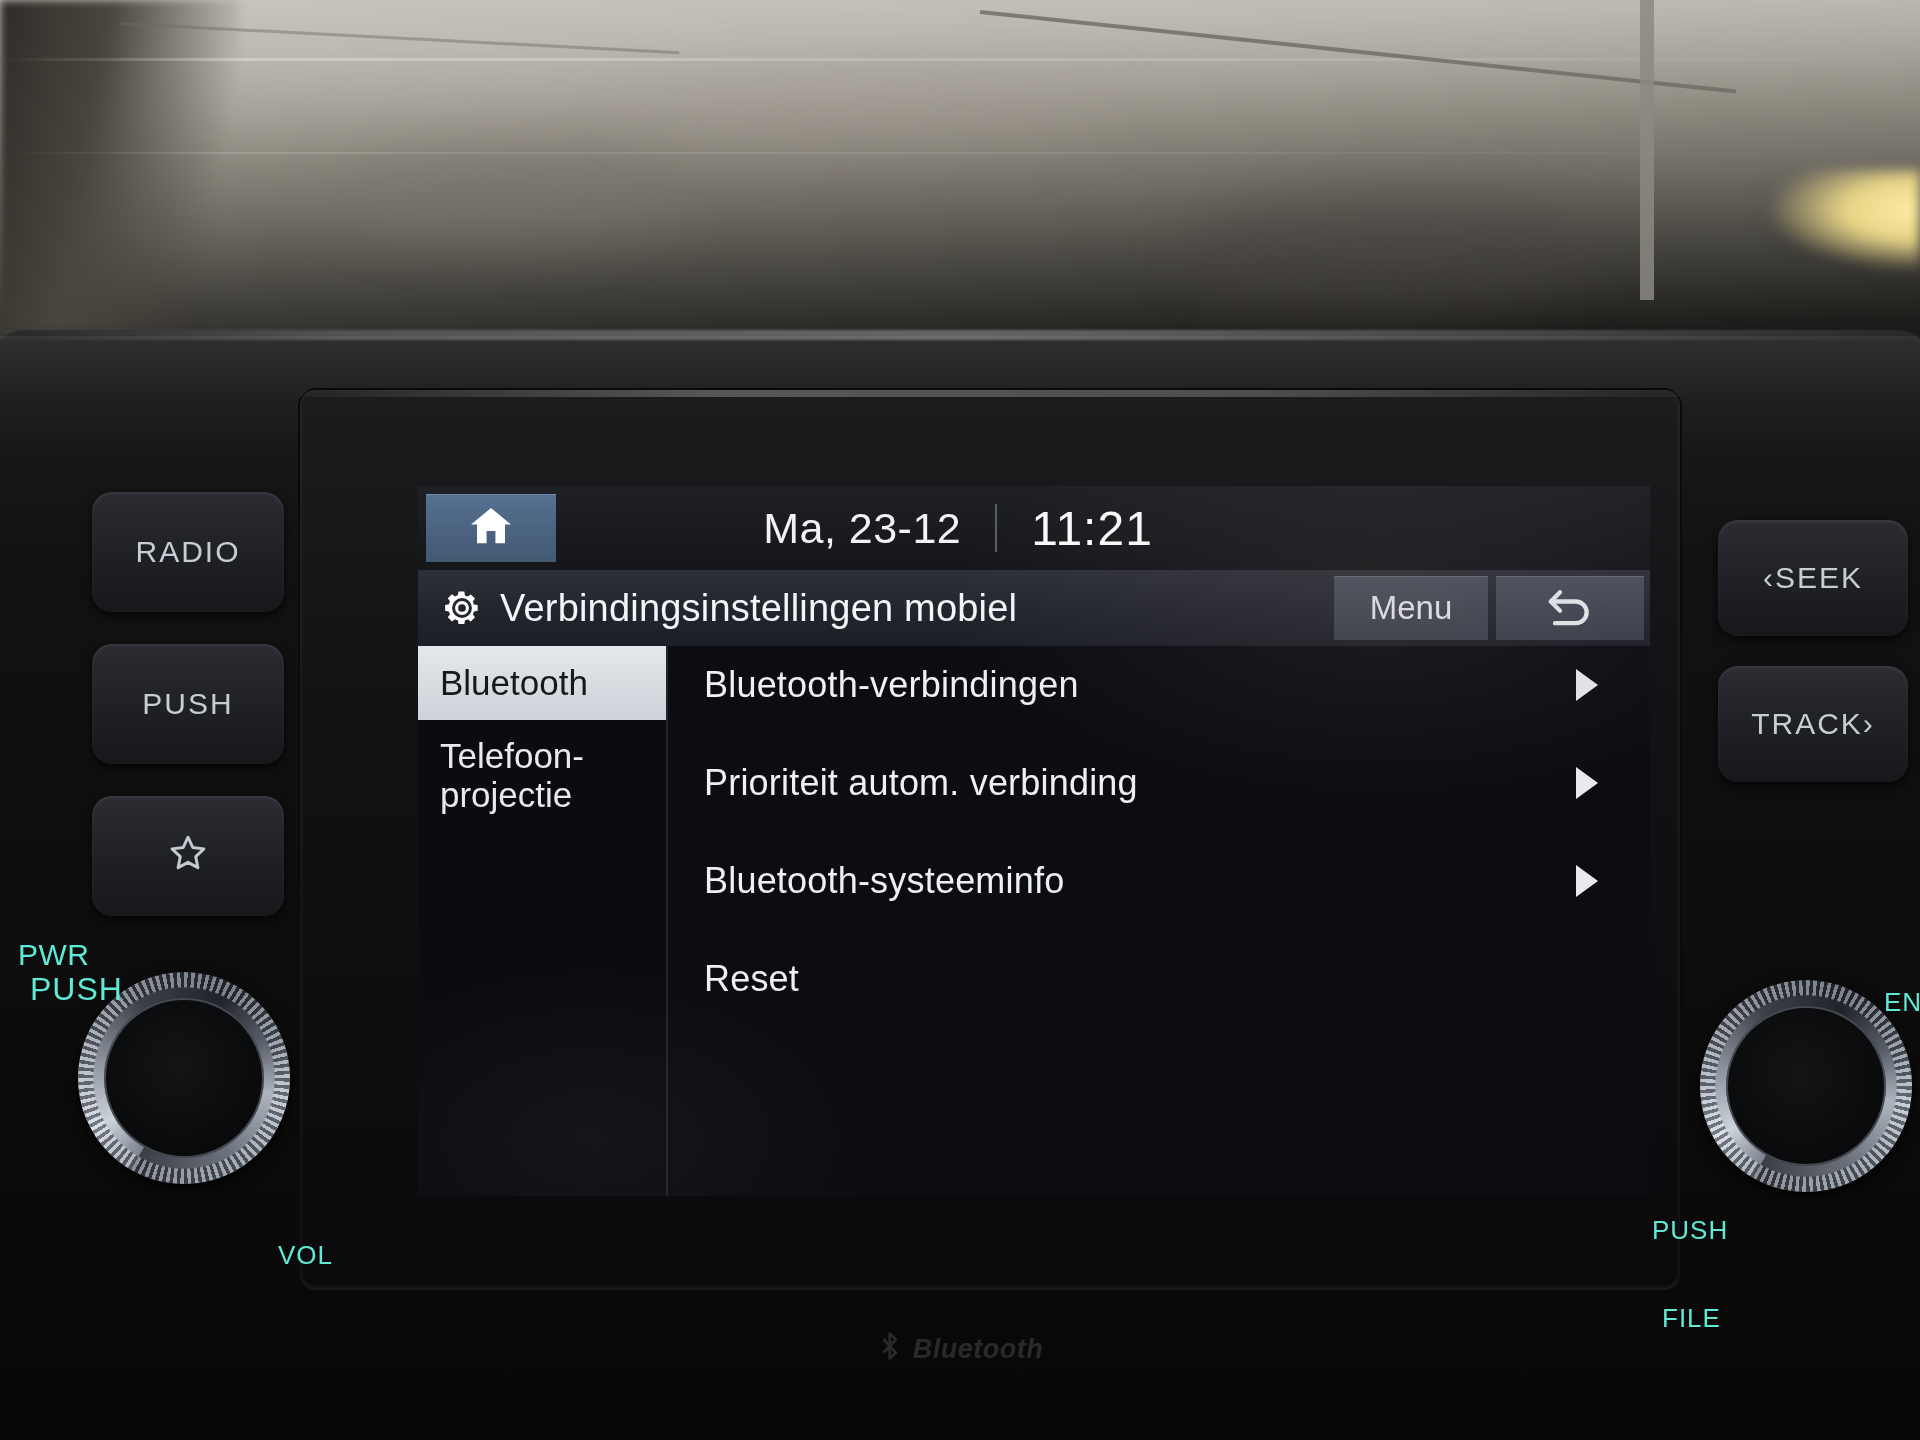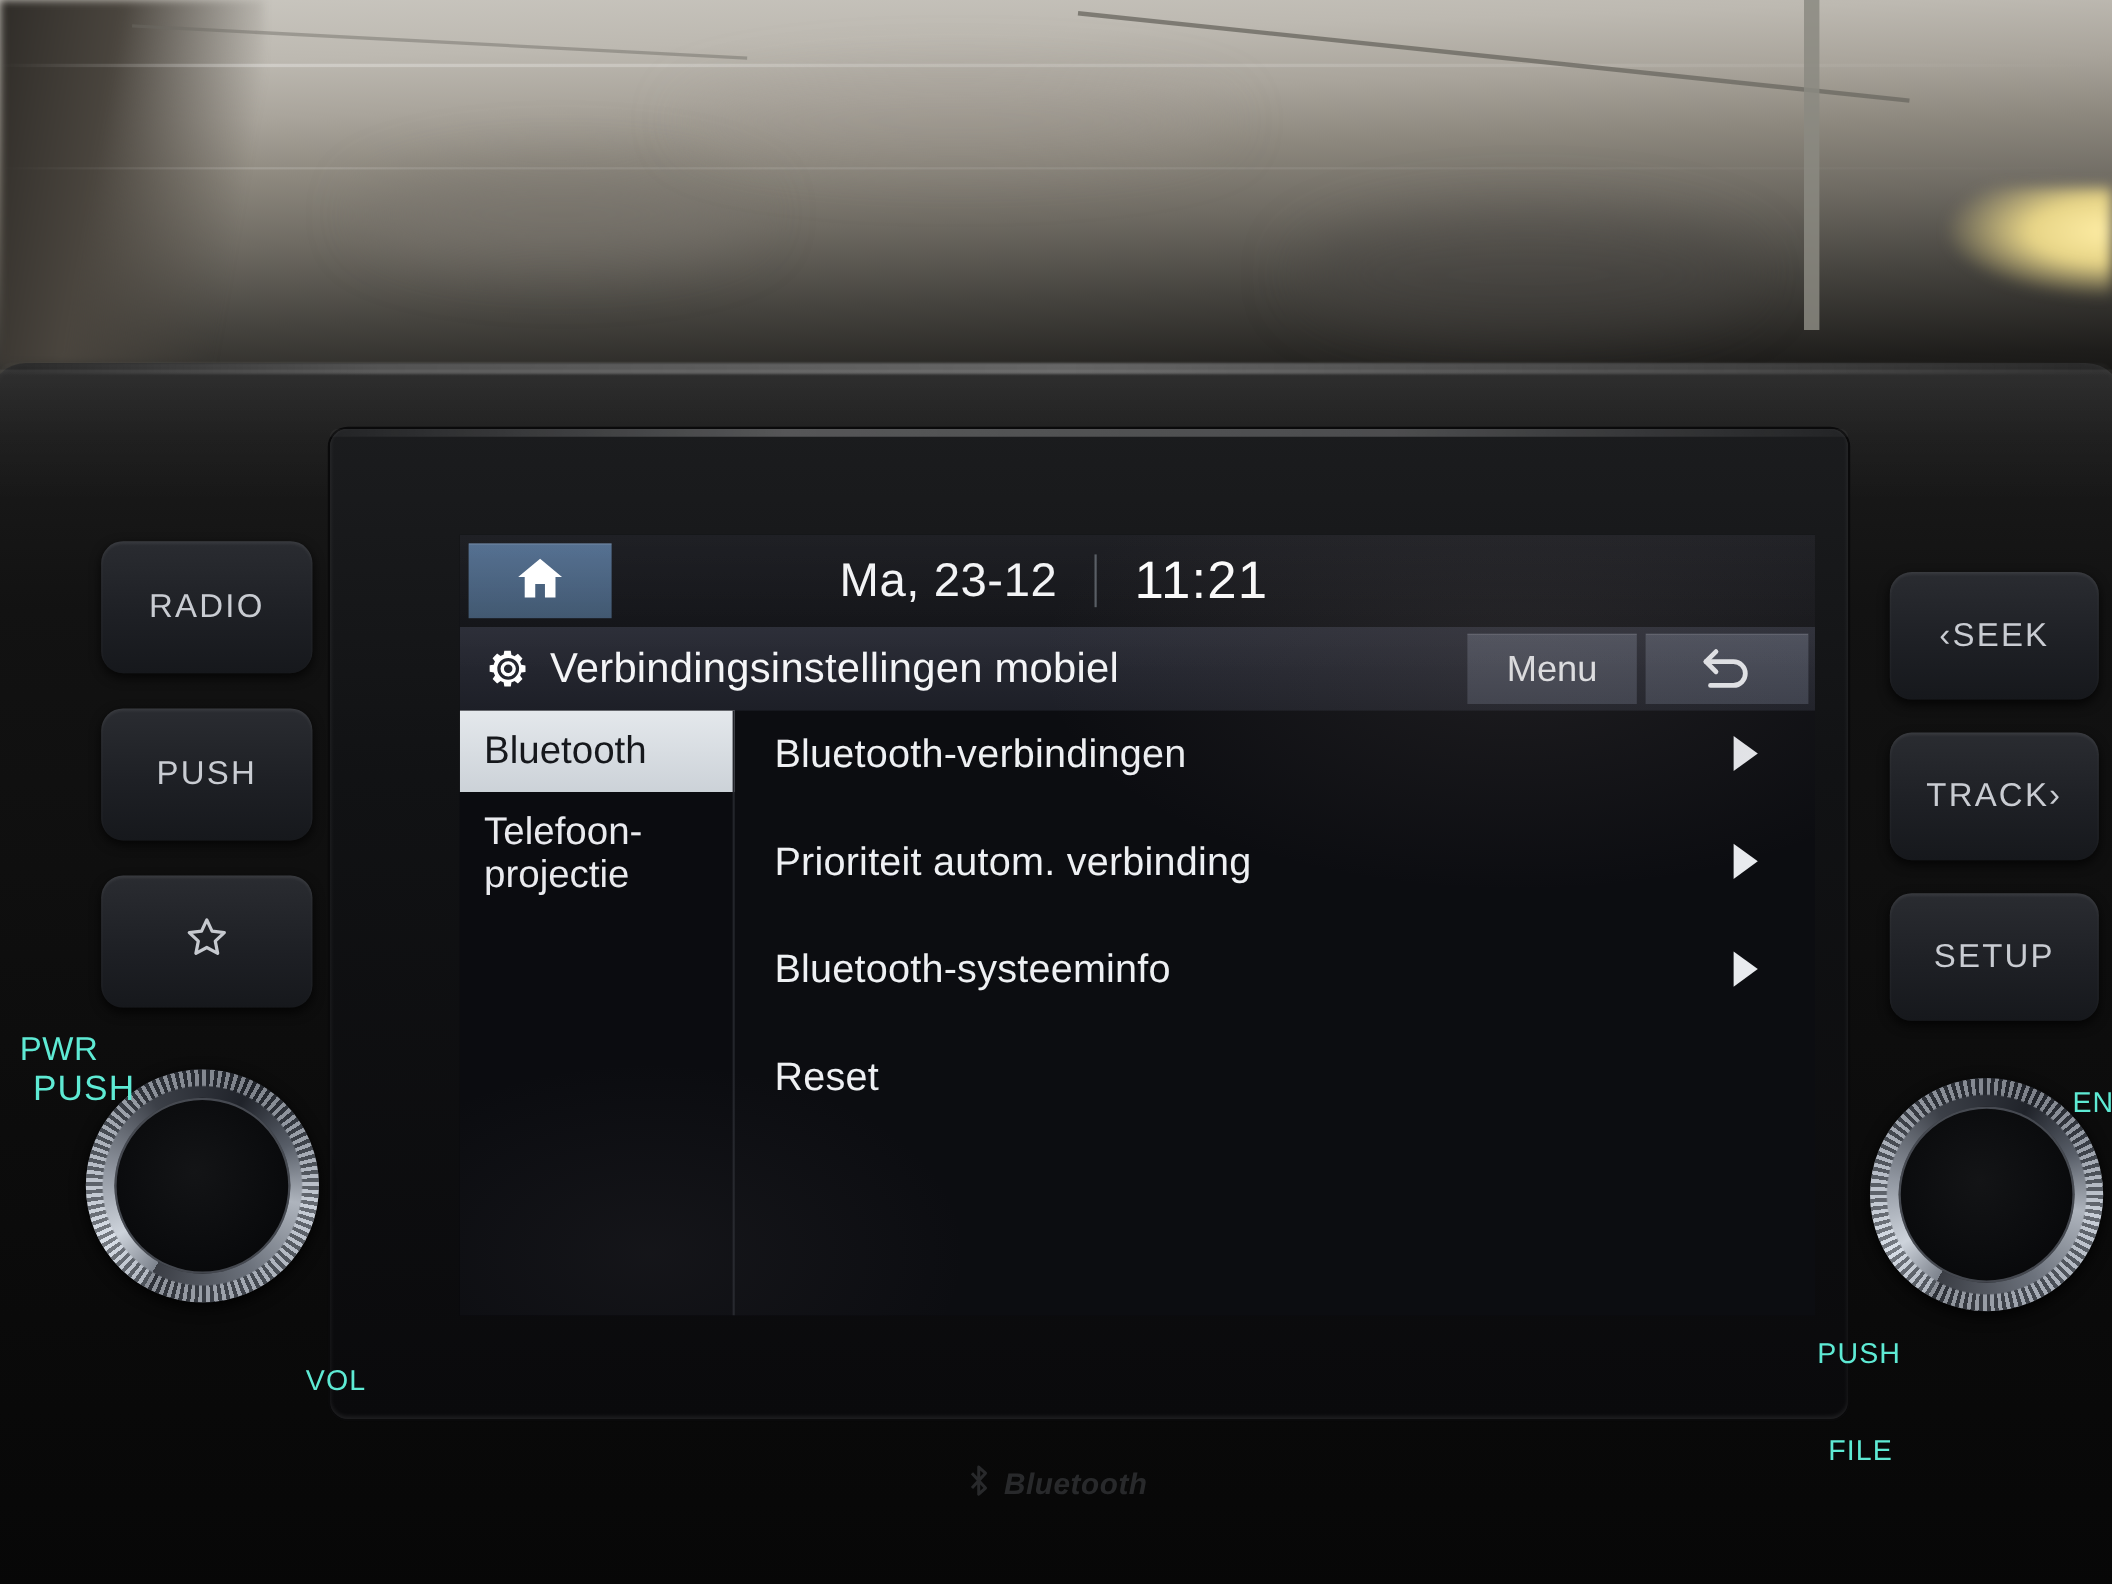--- a/index.html
+++ b/index.html
@@ -333,23 +333,20 @@
   </div>
 
   <div class="hw-btn" style="left:1718px;top:666px;width:190px;height:116px;">
     <span>TRACK›</span>
   </div>
 
   <div class="hw-btn" style="left:1718px;top:520px;width:190px;height:116px;">
     <span>‹SEEK</span>
   </div>
 
-  <div class="hw-btn" style="left:1718px;top:812px;width:190px;height:116px;">
-    <span>SETUP</span>
-  </div>
 
   <div class="knob-ring" style="left:1700px;top:980px;width:212px;height:212px;"></div>
   <div class="knurl" style="left:1700px;top:980px;width:212px;height:212px;"></div>
   <div class="knob-inner" style="left:1726px;top:1006px;width:160px;height:160px;"></div>
 
   <div class="hw-label" style="left:1884px;top:988px;">
     <span>ENT</span>
   </div>
   <div class="hw-label" style="left:1652px;top:1216px;">
     <span>PUSH</span>

